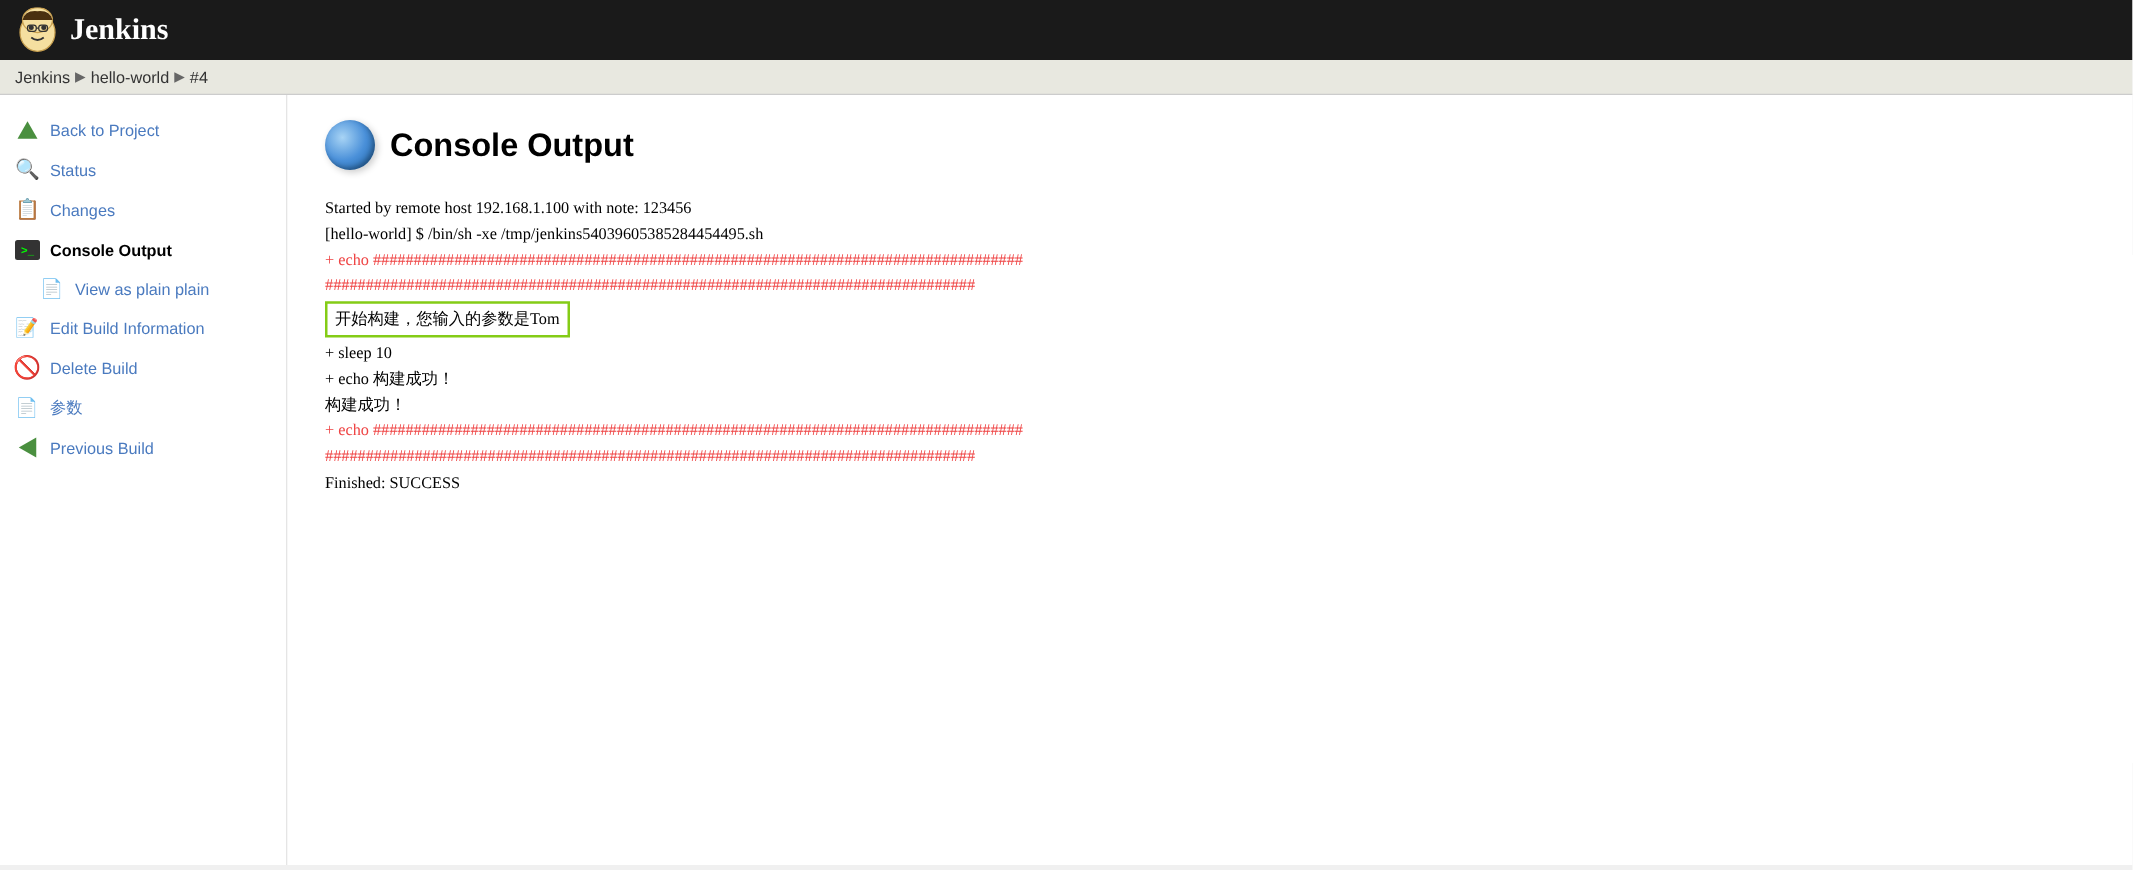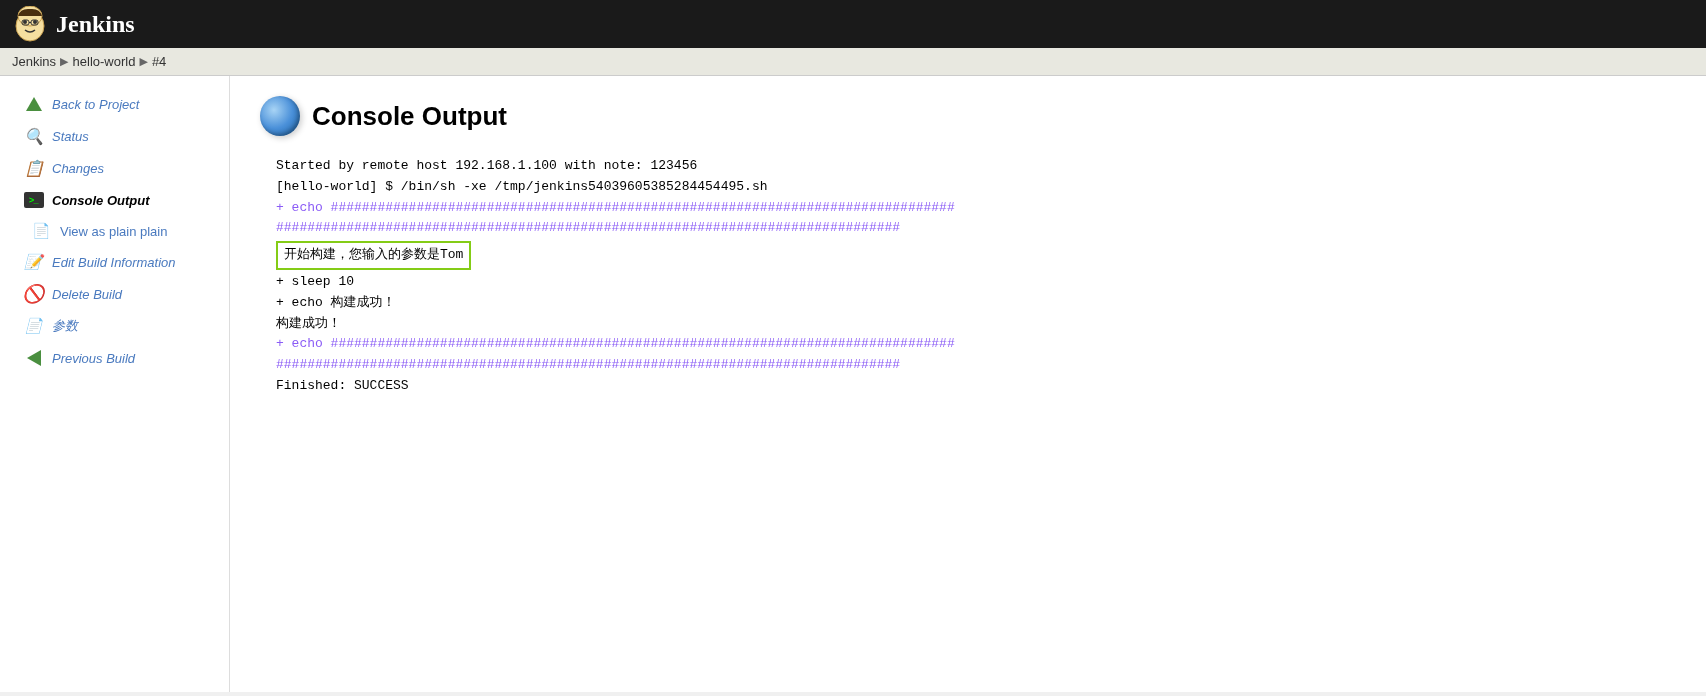--- a/index.html
+++ b/index.html
@@ -60,26 +60,25 @@
       width: 230px;
       min-width: 230px;
       background: white;
       padding: 12px 0;
       border-right: 1px solid #ddd;
     }
     .sidebar-item {
       display: flex;
       align-items: center;
       gap: 8px;
-      padding: 6px 24px;
+      padding: 6px 12px;
       cursor: pointer;
       color: #4a7abf;
       text-decoration: none;
       font-size: 13px;
-      font-style: italic;
     }
     .sidebar-item.active {
       color: #000;
       font-weight: bold;
     }
     .sidebar-item.active .item-label { color: #000; }
     .sidebar-sub-item {
       display: flex;
       align-items: center;
       gap: 8px;
@@ -183,40 +182,39 @@
       border-radius: 50%;
       box-shadow: inset -2px -2px 4px rgba(0,0,0,0.3), 2px 2px 6px rgba(0,0,0,0.2);
     }
     .page-title {
       font-size: 26px;
       font-weight: bold;
       color: #000;
     }
 
     .console-output {
-      font-family: Liberation Mono, monospace;
+      font-family: Liberation Serif, serif;
       font-size: 13px;
       line-height: 1.6;
       color: #000;
-      margin-left: 16px;
     }
     .console-output .line {
       white-space: pre;
     }
 
     .highlight-box {
       display: inline-block;
       border: 2px solid #84cc16;
       padding: 2px 6px;
       margin: 2px 0;
       background: white;
     }
 
     .hash-line {
-      color: #8b5cf6;
+      color: #ef4444;
       white-space: pre;
       word-break: break-all;
       overflow-wrap: break-word;
     }
   </style>
 </head>
 <body>
 
 <div id="header">
   <div class="jenkins-logo">

